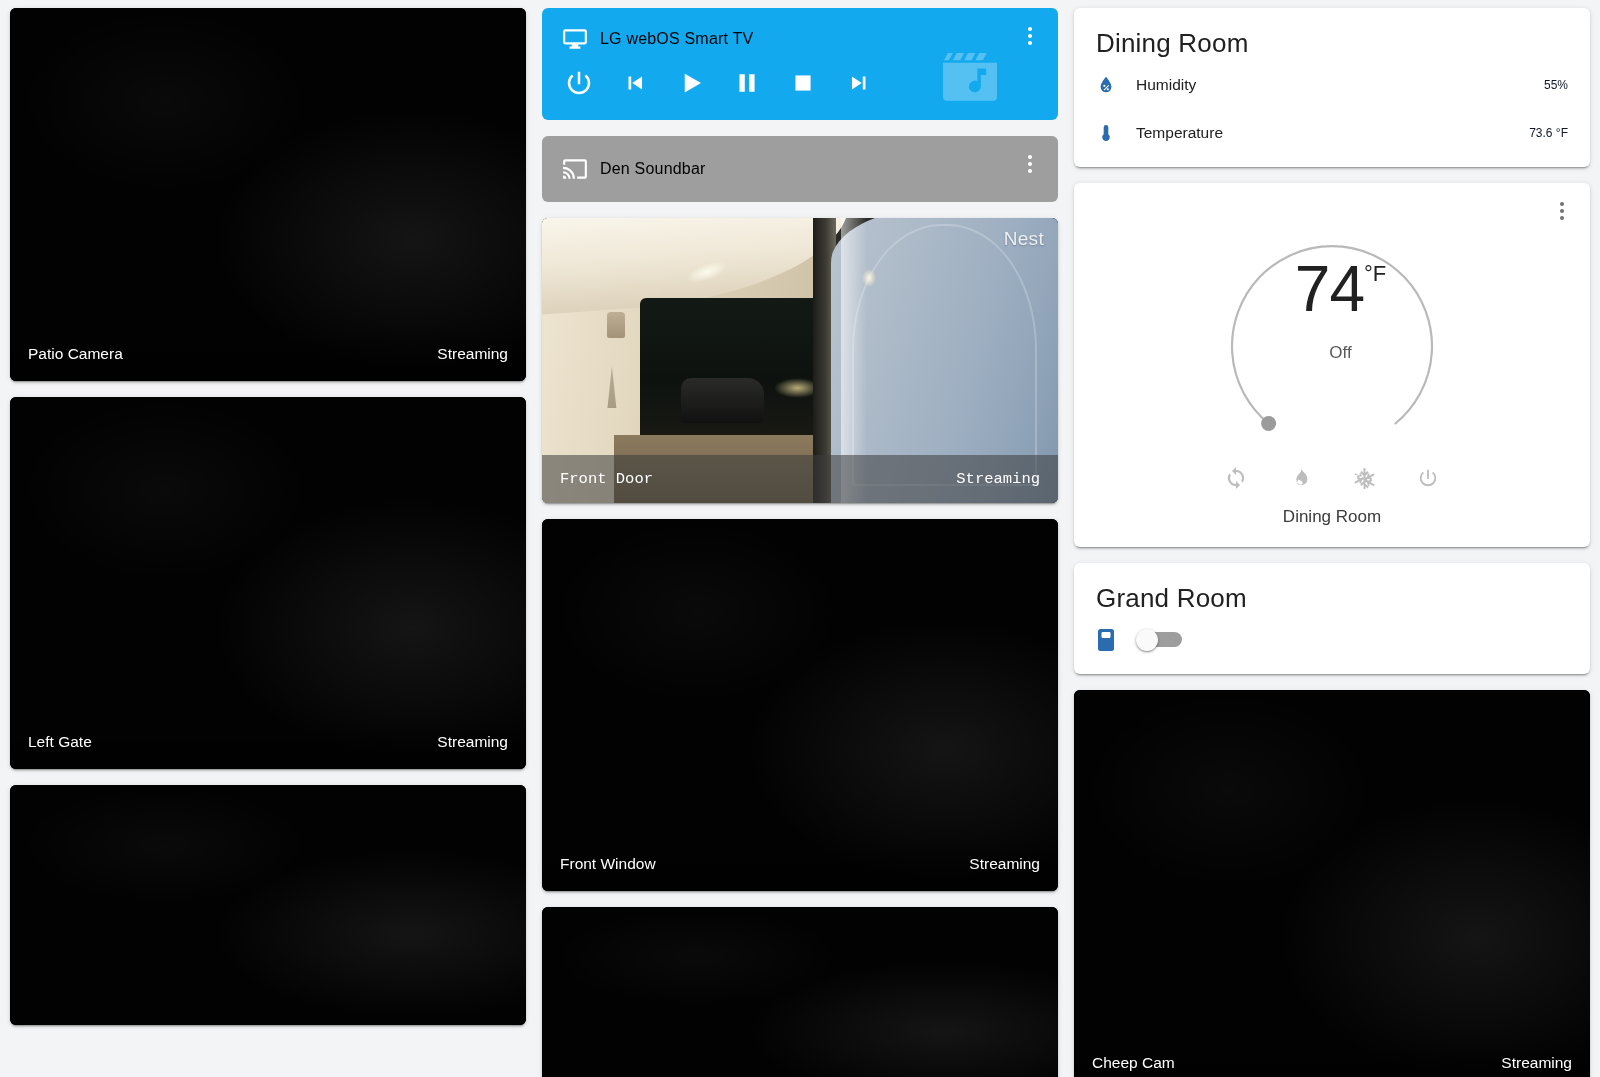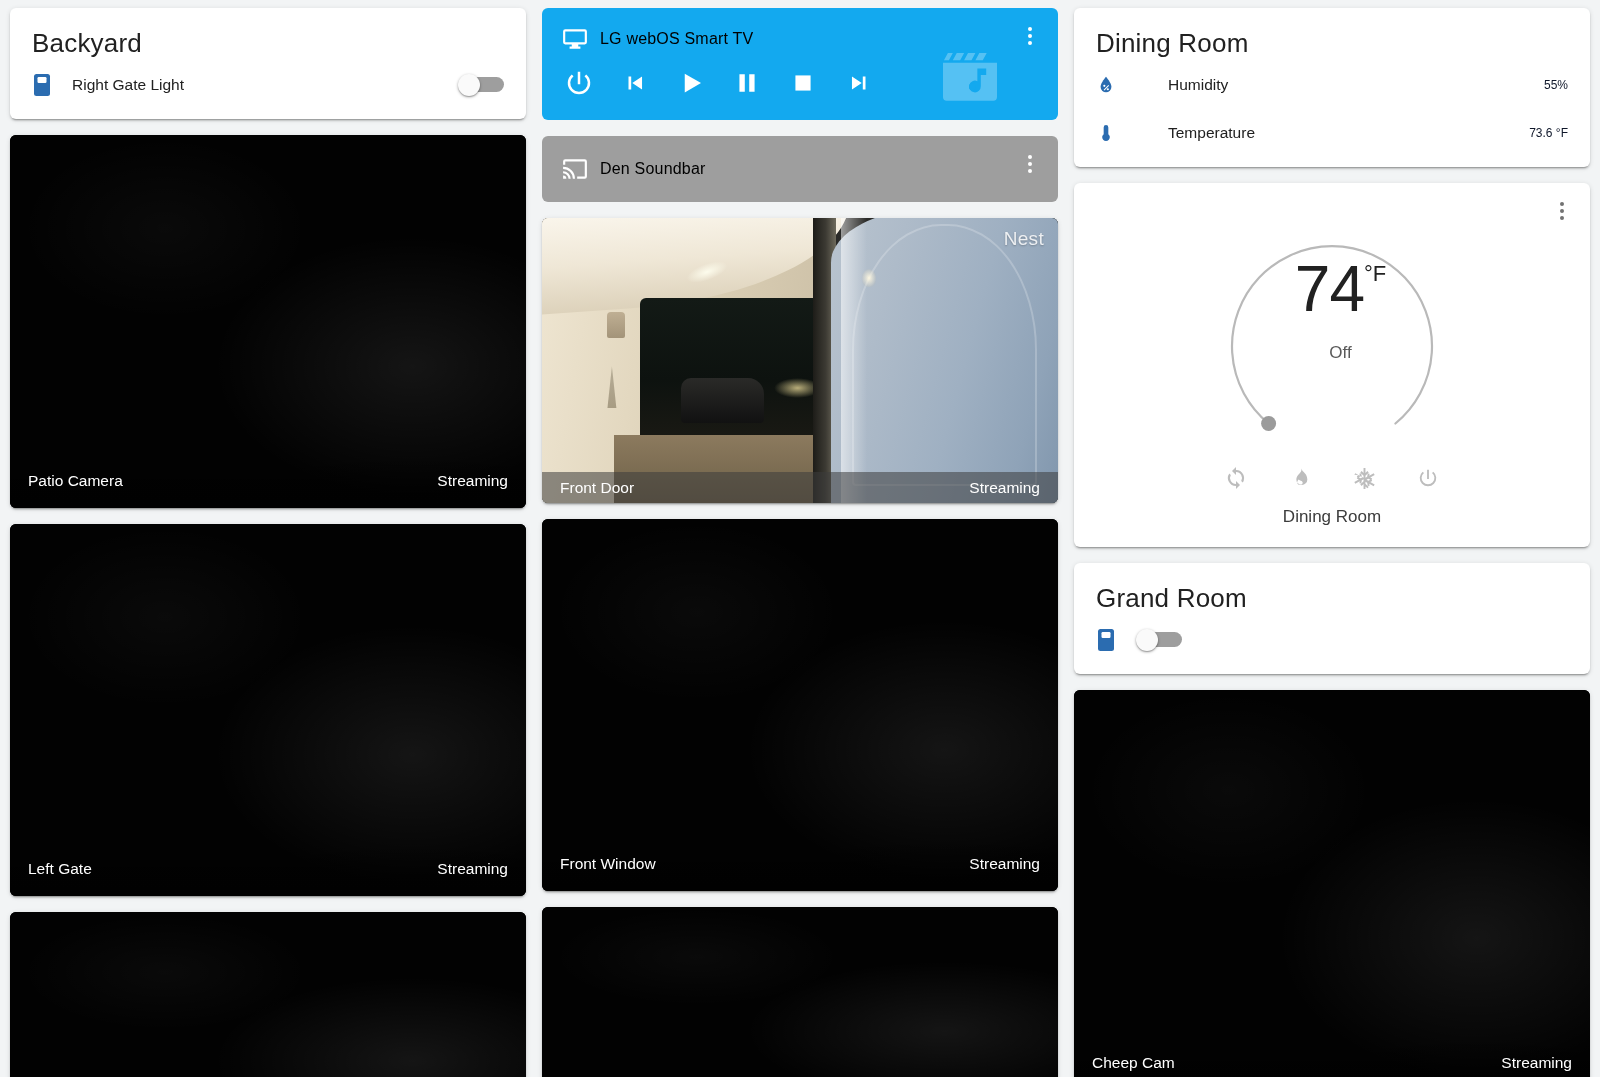--- a/index.html
+++ b/index.html
@@ -35,21 +35,21 @@
     color: #212121;
     padding: 20px 22px 4px 22px;
     letter-spacing: .2px;
   }
   .ent-row {
     display: flex;
     align-items: center;
     padding: 10px 22px 22px 22px;
     min-height: 48px;
   }
-  .ent-rows .ent-row { padding-bottom: 14px; gap: 32px; }
+  .ent-rows .ent-row { padding-bottom: 14px; }
   .ent-rows .ent-row:last-child { padding-bottom: 22px; }
   .ent-icon { width: 40px; flex: 0 0 40px; display: flex; align-items: center; justify-content: flex-start; }
   .ent-name { flex: 1; font-size: 15.5px; color: #212121; }
   .ent-value { font-size: 12px; color: #0f172a; white-space: nowrap; }
 
   
   .toggle {
     position: relative; width: 46px; height: 22px; flex: 0 0 46px;
   }
   .toggle .track {
@@ -115,21 +115,21 @@
       #020202;
   }
   .cam-footer {
     position: absolute; left: 0; right: 0; bottom: 0;
     height: 54px;
     display: flex; align-items: center; justify-content: space-between;
     padding: 0 18px;
     color: #fff; font-size: 15.5px;
     background: linear-gradient(to top, rgba(0,0,0,.55), rgba(0,0,0,0));
   }
-  .cam-footer.on-photo { background: rgba(60,60,60,.55); height: 31px; }
+  .cam-footer.on-photo { background: rgba(60,60,60,.55); height: 48px; font-family: Liberation Mono, monospace; }
   .cam-watermark {
     position: absolute; right: 14px; top: 10px;
     color: rgba(255,255,255,.85);
     font-size: 19px; font-weight: 400;
     text-shadow: 0 1px 2px rgba(0,0,0,.25);
     letter-spacing: .3px;
   }
 
   
   .scene { position: relative; width: 100%; height: 285px; overflow: hidden; background:#2a2a28; }
@@ -228,36 +228,20 @@
 
   svg { overflow: visible; }
 </style>
 </head>
 <body>
 
 <div class="masonry">
 
   <div class="col">
 
-    <div class="card">
-      <div class="card-title">Backyard</div>
-      <div class="ent-row">
-        <span class="ent-icon">
-          <svg width="20" height="24" viewBox="0 0 20 24">
-            <rect x="2" y="1" width="16" height="22" rx="2.5" fill="#2b6cb0"></rect>
-            <rect x="5.5" y="4" width="9" height="6" rx="1.2" fill="#fff"></rect>
-          </svg>
-        </span>
-        <span class="ent-name">Right Gate Light</span>
-        <span class="toggle">
-          <span class="track"></span>
-          <span class="knob"></span>
-        </span>
-      </div>
-    </div>
 
     <div class="cam">
       <div class="cam-img cam-dark" style="height:373px"></div>
       <div class="cam-footer">
         <span>Patio Camera</span>
         <span>Streaming</span>
       </div>
     </div>
 
     <div class="cam">

